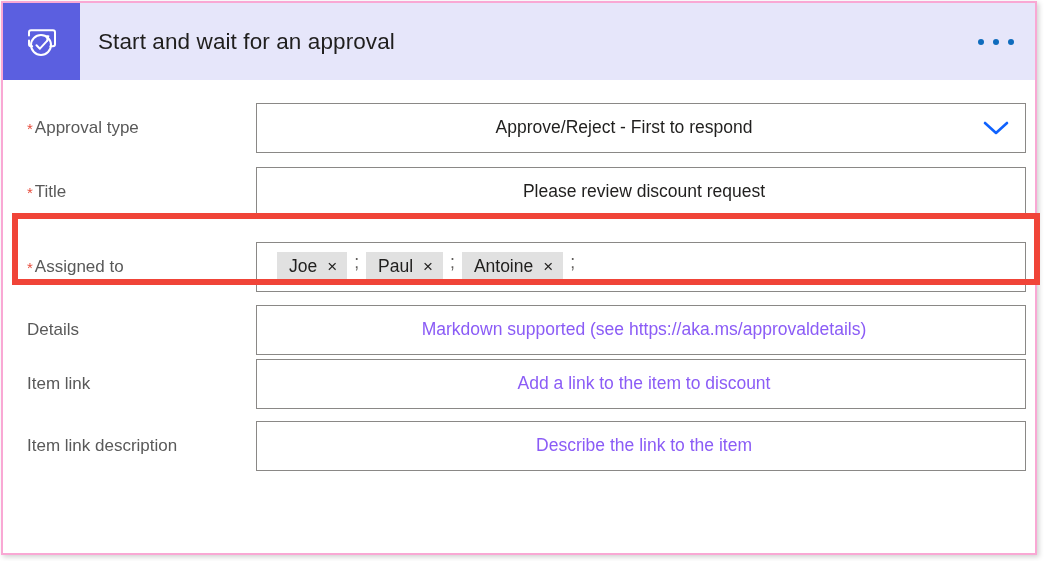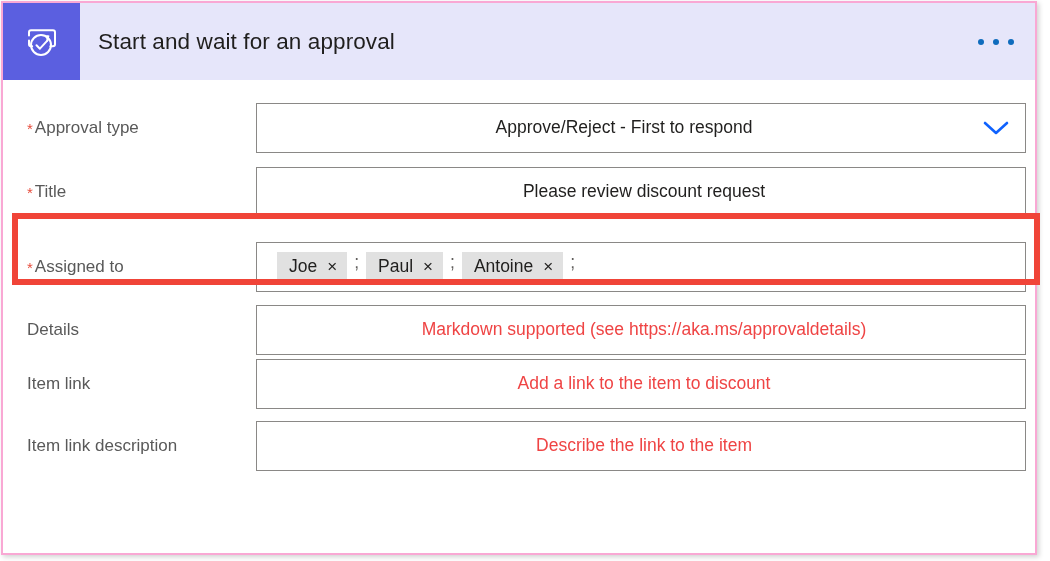--- a/index.html
+++ b/index.html
@@ -105,21 +105,21 @@
     height: 50px;
     box-sizing: border-box;
     border: 1px solid #8a8886;
     background: #ffffff;
     display: flex;
     align-items: center;
     padding: 0 14px 0 20px;
     font-size: 17.5px;
     color: #201f1e;
   }
-  .field-control.placeholder { color: #ef4444; }
+  .field-control.placeholder { color: #8b5cf6; }
   .field-control .txt { flex: 1 1 auto; white-space: nowrap; overflow: hidden; text-align: center; }
 
   .chevron {
     flex: 0 0 auto;
     margin-left: 10px;
     color: #0f62fe;
     display: flex;
     align-items: center;
   }
 

